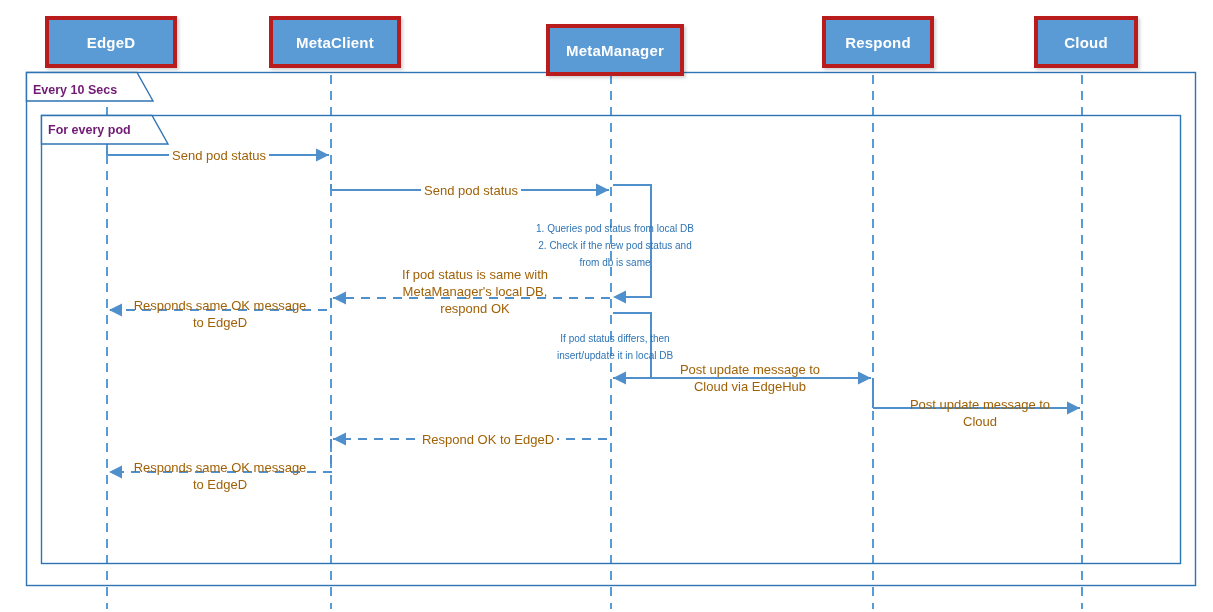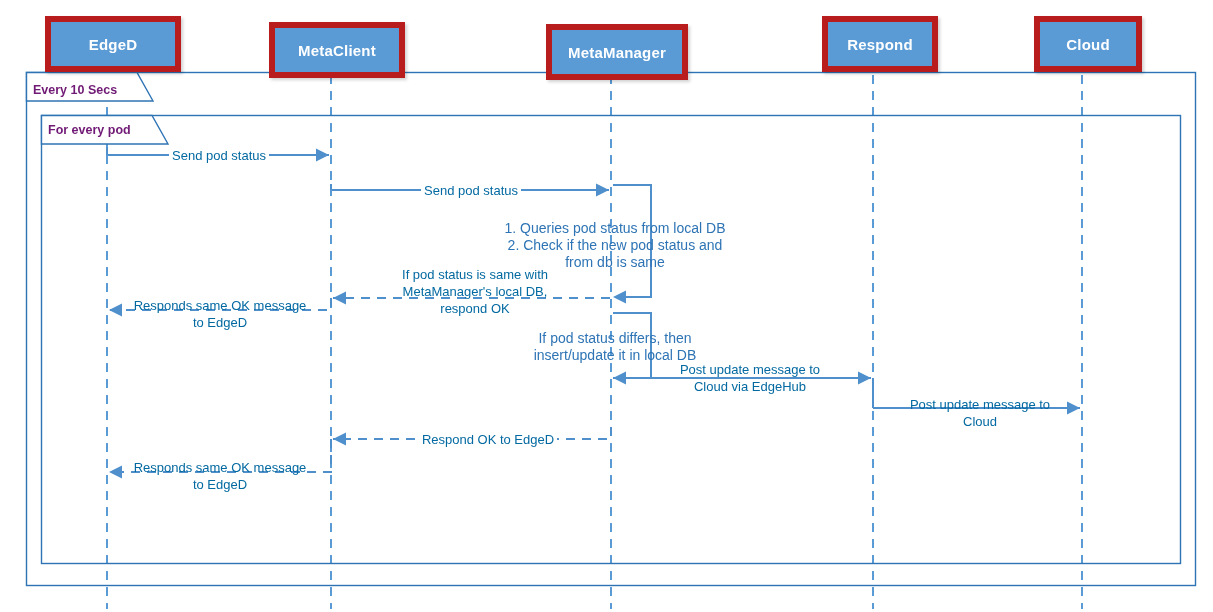--- a/index.html
+++ b/index.html
@@ -6,42 +6,42 @@
   body{
     width:1213px;height:612px;position:relative;overflow:hidden;
     font-family:"Liberation Sans","DejaVu Sans",sans-serif;
   }
   #canvas{position:absolute;left:0;top:0;width:1213px;height:612px;}
   .svg-layer{position:absolute;left:0;top:0;width:1213px;height:612px;}
 
   
   .participant{
     position:absolute;height:44px;
-    background:#5B9BD5;border:6px solid #b91c1c;
+    background:#5B9BD5;border:4px solid #b91c1c;
     box-shadow:2px 2px 3px rgba(0,0,0,0.18);
     display:flex;align-items:center;justify-content:center;
   }
   .participant span{
     color:#ffffff;font-size:15px;font-weight:bold;letter-spacing:.2px;
     white-space:nowrap;
   }
 
   
   .frag-label{
     position:absolute;color:#701a75;font-size:12.5px;font-weight:bold;
     white-space:nowrap;
   }
 
   
   .msg-label{
-    position:absolute;color:#0369a1;font-size:13px;
+    position:absolute;color:#a16207;font-size:13px;
     text-align:center;white-space:pre;line-height:17px;
   }
   .note-label{
-    position:absolute;color:#2E74B5;font-size:14px;
+    position:absolute;color:#2E74B5;font-size:10px;
     text-align:center;white-space:pre;line-height:17px;
   }
   .label-box{background:#ffffff;padding:0 3px;}
 </style>
 </head>
 <body>
 
 <div id="canvas">
 
   <svg class="svg-layer" id="vector" viewBox="0 0 1213 612" xmlns="http://www.w3.org/2000/svg">
@@ -75,21 +75,21 @@
       <polygon points="1080,408 1067,401.5 1067,414.5" fill="#4E8FCC"></polygon>
       <path d="M611,427 V439 H333" fill="none" stroke="#4E8FCC" stroke-width="2" stroke-dasharray="9 7"></path>
       <polygon points="333,439 346,432.5 346,445.5" fill="#4E8FCC"></polygon>
       <path d="M331,439 V472 H109" fill="none" stroke="#4E8FCC" stroke-width="2" stroke-dasharray="9 7"></path>
       <polygon points="109,472 122,465.5 122,478.5" fill="#4E8FCC"></polygon>
     </svg>
 
   <div class="participant" style="left:45px;top:16px;width:124px;">
     <span>EdgeD</span>
   </div>
-  <div class="participant" style="left:269px;top:16px;width:124px;margin-top:6px;">
+  <div class="participant" style="left:269px;top:16px;width:124px;">
     <span>MetaClient</span>
   </div>
   <div class="participant" style="left:546px;top:16px;width:130px;margin-top:8px;">
     <span>MetaManager</span>
   </div>
   <div class="participant" style="left:822px;top:16px;width:104px;">
     <span>Respond</span>
   </div>
   <div class="participant" style="left:1034px;top:16px;width:96px;">
     <span>Cloud</span>

